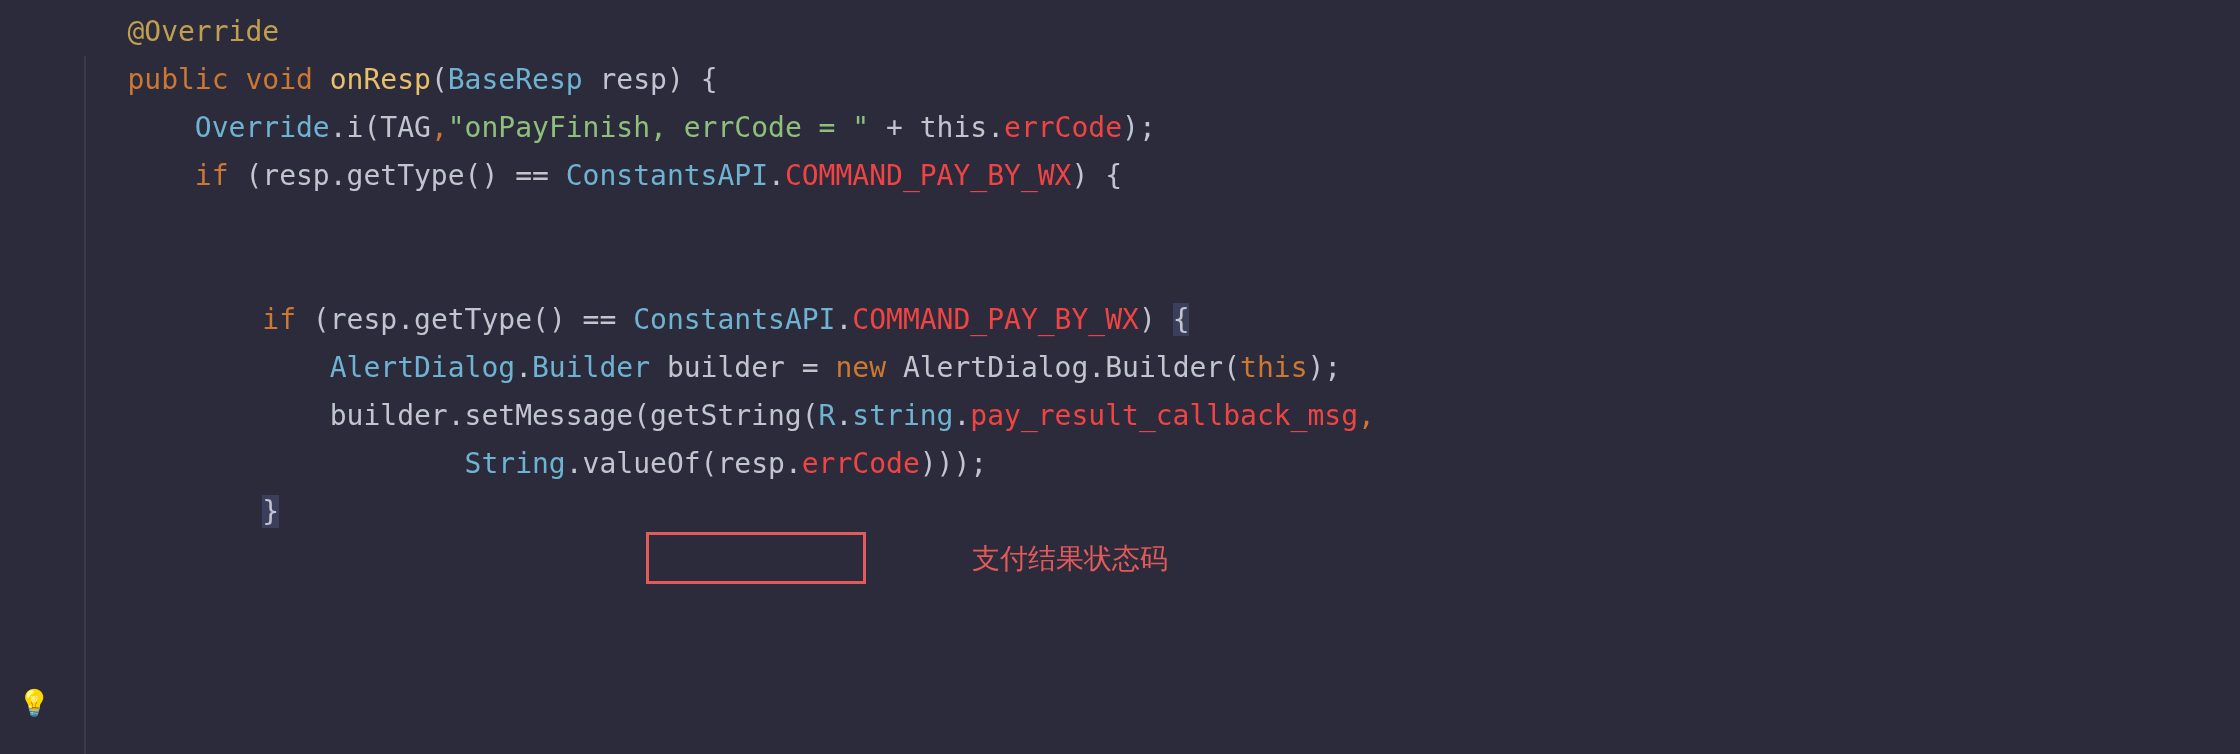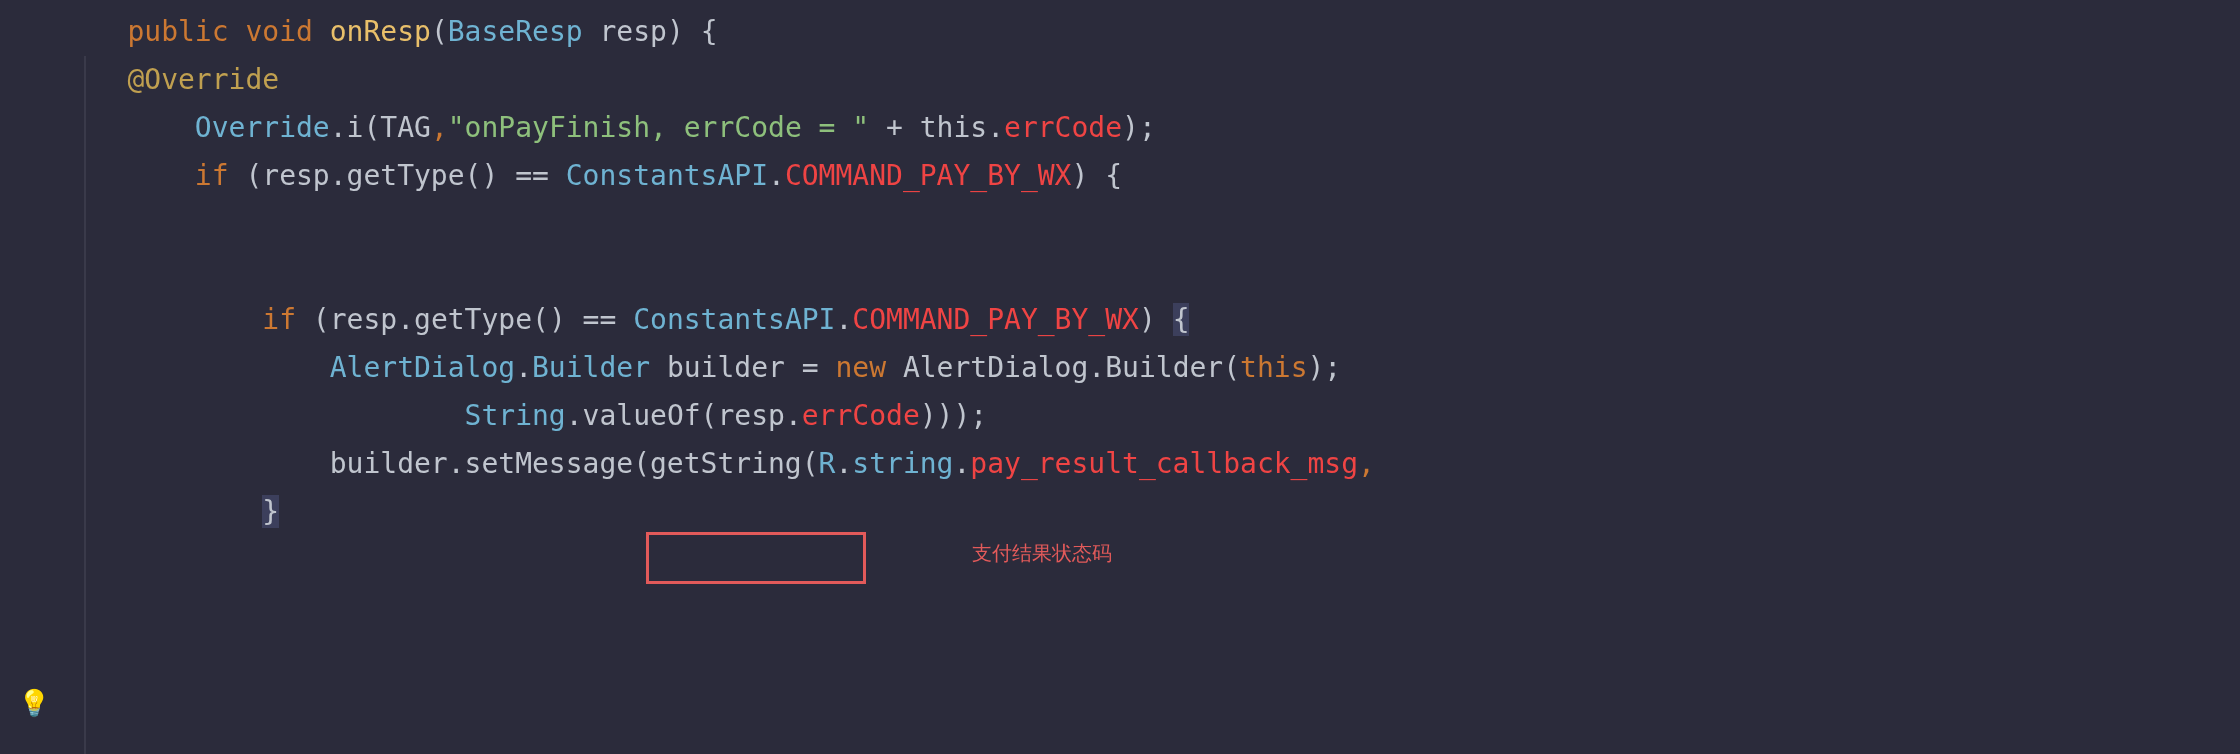--- a/index.html
+++ b/index.html
@@ -65,55 +65,55 @@
   .highlight-box {
     position: absolute;
     border: 3px solid #e25a5a;
     background: transparent;
     pointer-events: none;
   }
   .annotation-text {
     position: absolute;
     color: #e25a5a;
     font-family: "Microsoft YaHei", "SimSun", sans-serif;
-    font-size: 20px;
+    font-size: 28px;
   }
 </style>
 </head>
 <body>
 
 <div class="editor">
 
   <div class="gutter">
     <span class="bulb">💡</span>
   </div>
 
   <div class="code-area">
     <div class="indent-guide"></div>
 
+    <div class="line">    <span class="annotation">@Override</span></div>
+
     <div class="line">    <span class="keyword">public</span> <span class="keyword">void</span> <span class="method-decl">onResp</span><span class="punct">(</span><span class="type">BaseResp</span><span class="param"> resp</span><span class="punct">)</span><span class="punct"> {</span></div>
-
-    <div class="line">    <span class="annotation">@Override</span></div>
 
     <div class="line">        <span class="type">Override</span><span class="dot">.</span><span class="plain">i(</span><span class="plain">TAG</span><span class="comma">,</span><span class="string">"onPayFinish, errCode = "</span><span class="plain"> + this</span><span class="dot">.</span><span class="field">errCode</span><span class="punct">);</span></div>
 
     <div class="line">        <span class="keyword">if</span><span class="plain"> (resp.getType() == </span><span class="type">ConstantsAPI</span><span class="dot">.</span><span class="field">COMMAND_PAY_BY_WX</span><span class="punct">) {</span></div>
 
     <div class="line"> </div>
 
     <div class="line"> </div>
 
     <div class="line">            <span class="keyword">if</span><span class="plain"> (resp.getType() == </span><span class="type">ConstantsAPI</span><span class="dot">.</span><span class="field">COMMAND_PAY_BY_WX</span><span class="punct">) </span><span class="brace-hl">{</span></div>
 
     <div class="line">                <span class="type">AlertDialog</span><span class="dot">.</span><span class="type">Builder</span><span class="plain"> builder = </span><span class="keyword">new</span><span> </span><span class="plain">AlertDialog</span><span class="dot">.</span><span class="plain">Builder</span><span class="punct">(</span><span class="keyword">this</span><span class="punct">);</span></div>
 
 
+    <div class="line">                <span class="plain">builder.setMessage(getString(</span><span class="type">R</span><span class="dot">.</span><span class="type">string</span><span class="dot">.</span><span class="field">pay_result_callback_msg</span><span class="comma">,</span></div>
+
     <div class="line">                        <span class="type">String</span><span class="plain">.valueOf(</span><span class="plain">resp</span><span class="dot">.</span><span class="field">errCode</span><span class="punct">)));</span></div>
-
-    <div class="line">                <span class="plain">builder.setMessage(getString(</span><span class="type">R</span><span class="dot">.</span><span class="type">string</span><span class="dot">.</span><span class="field">pay_result_callback_msg</span><span class="comma">,</span></div>
 
 
     <div class="line">            <span class="brace-hl">}</span></div>
 
     <div class="highlight-box" style="left:586px; top:532px; width:220px; height:52px;"></div>
 
     <div class="annotation-text" style="left:912px; top:540px;">支付结果状态码</div>
 
   </div>
 </div>

